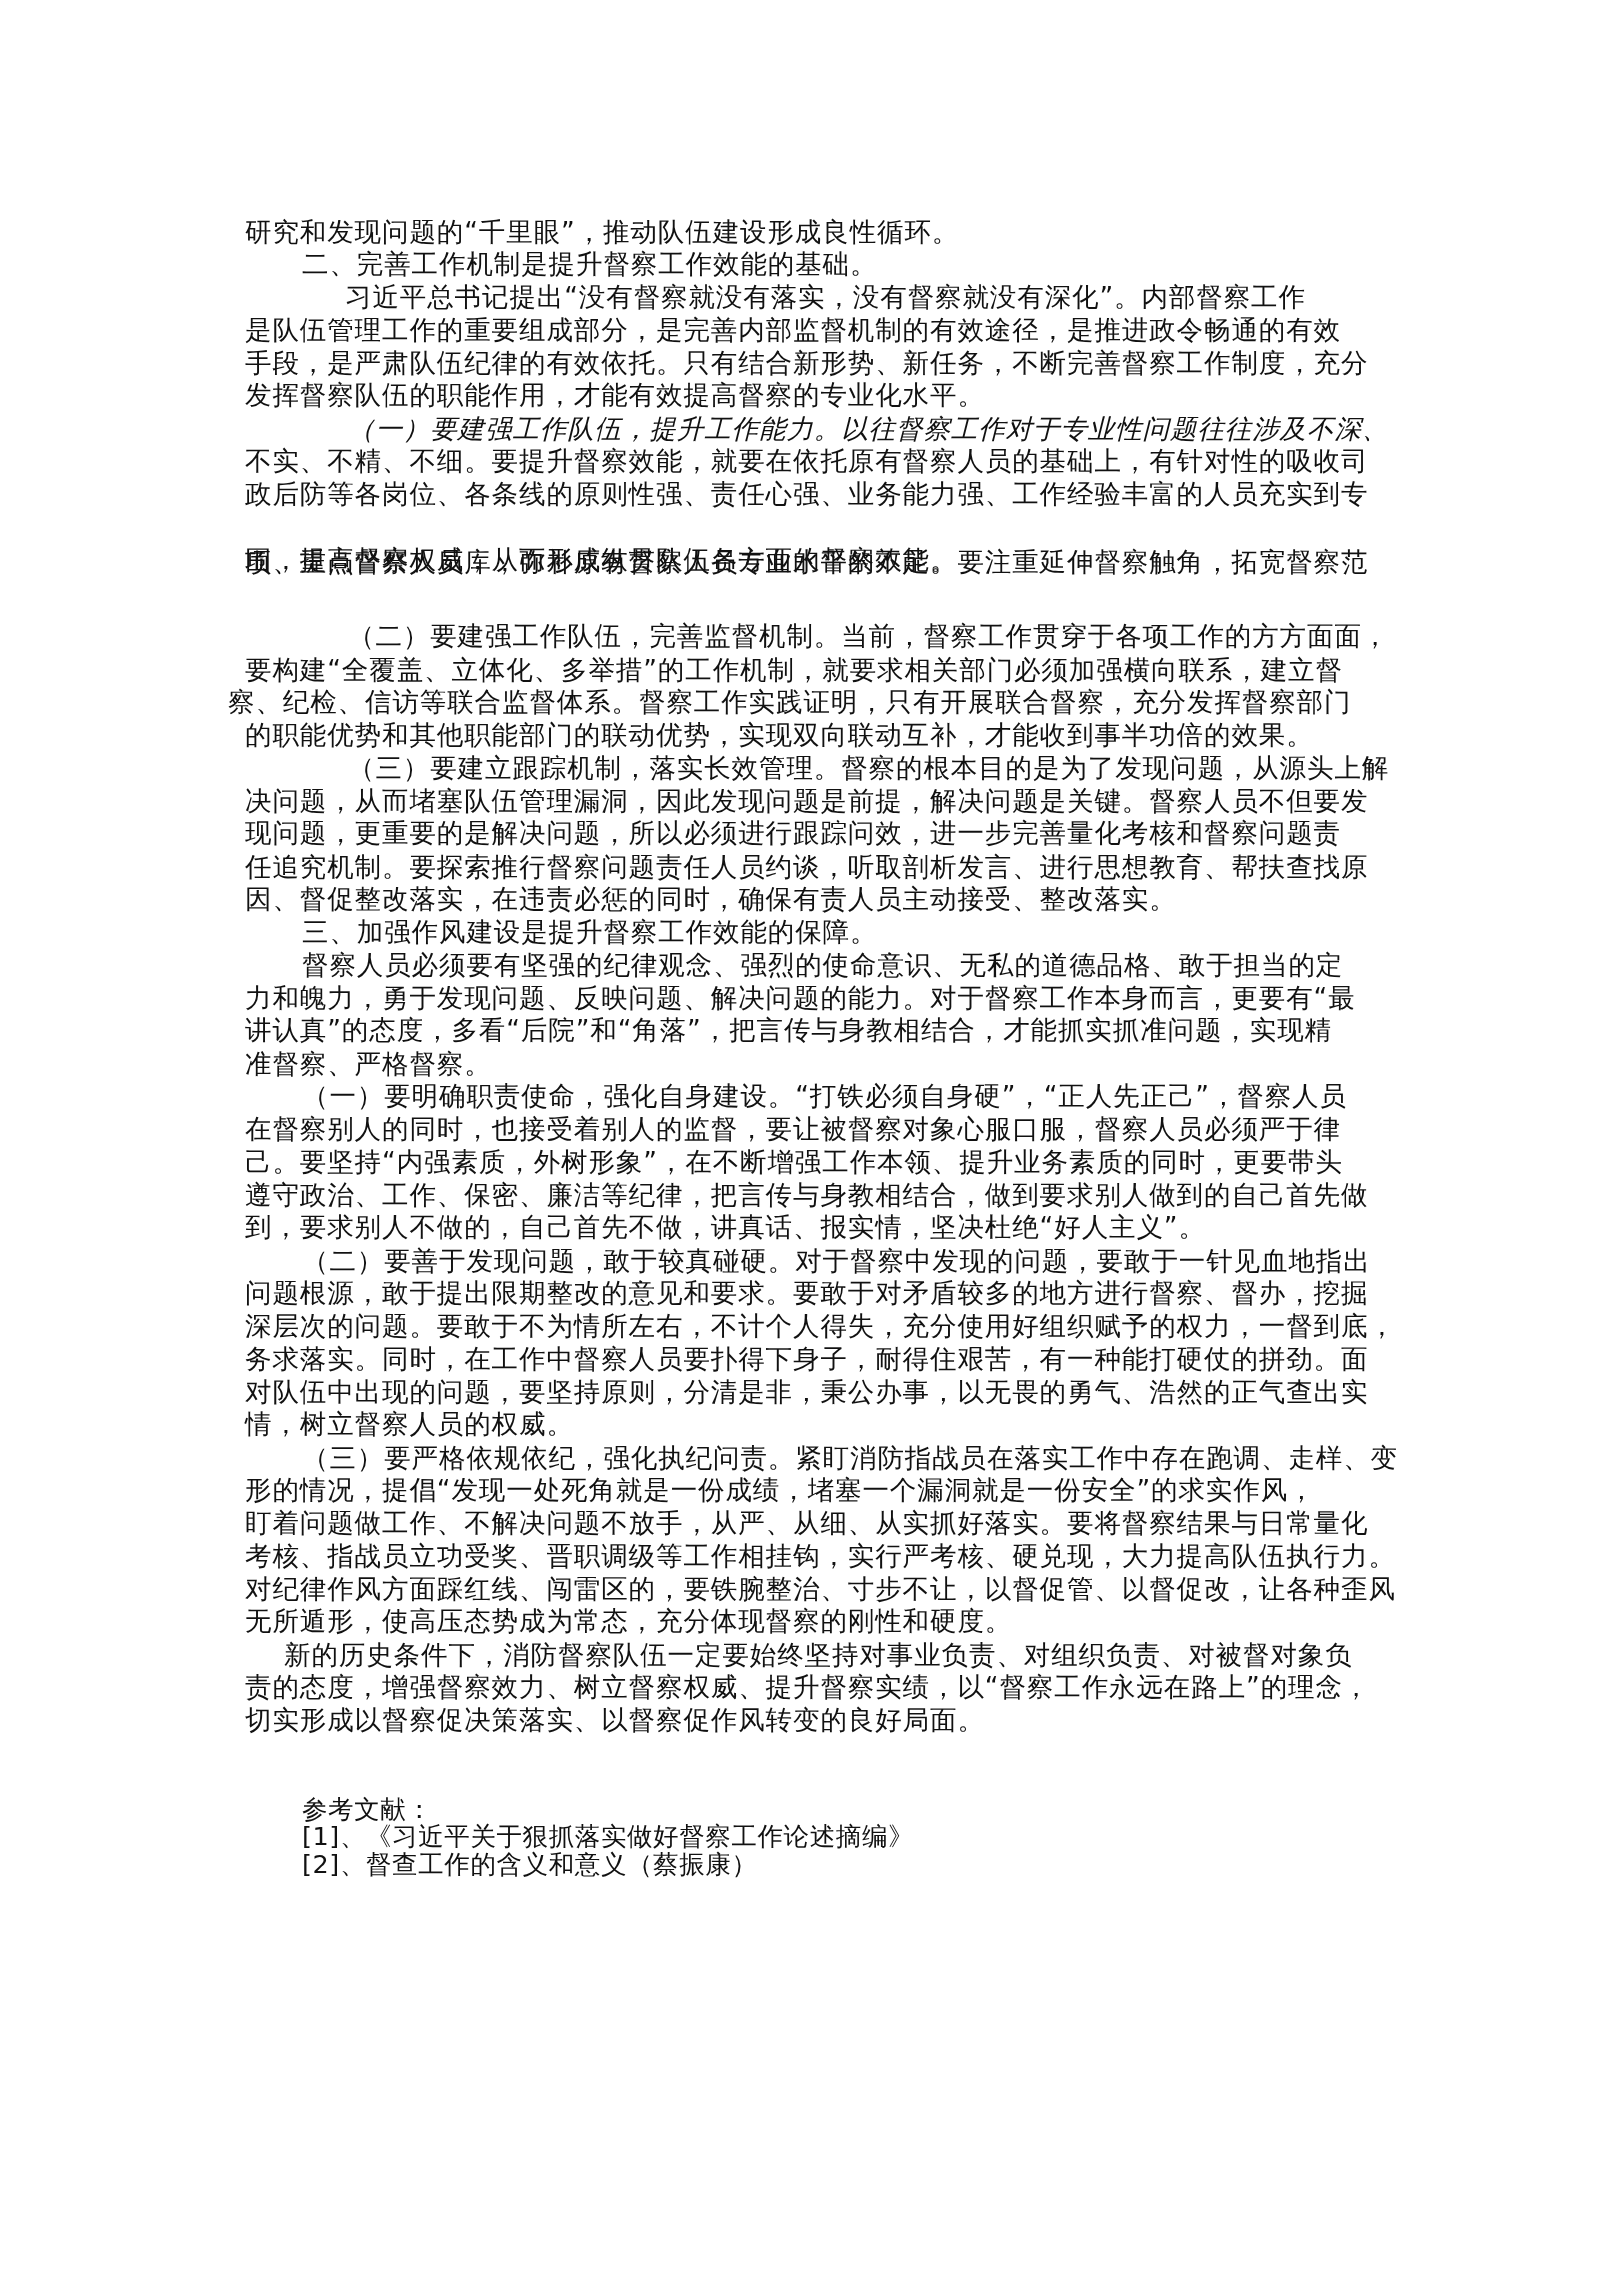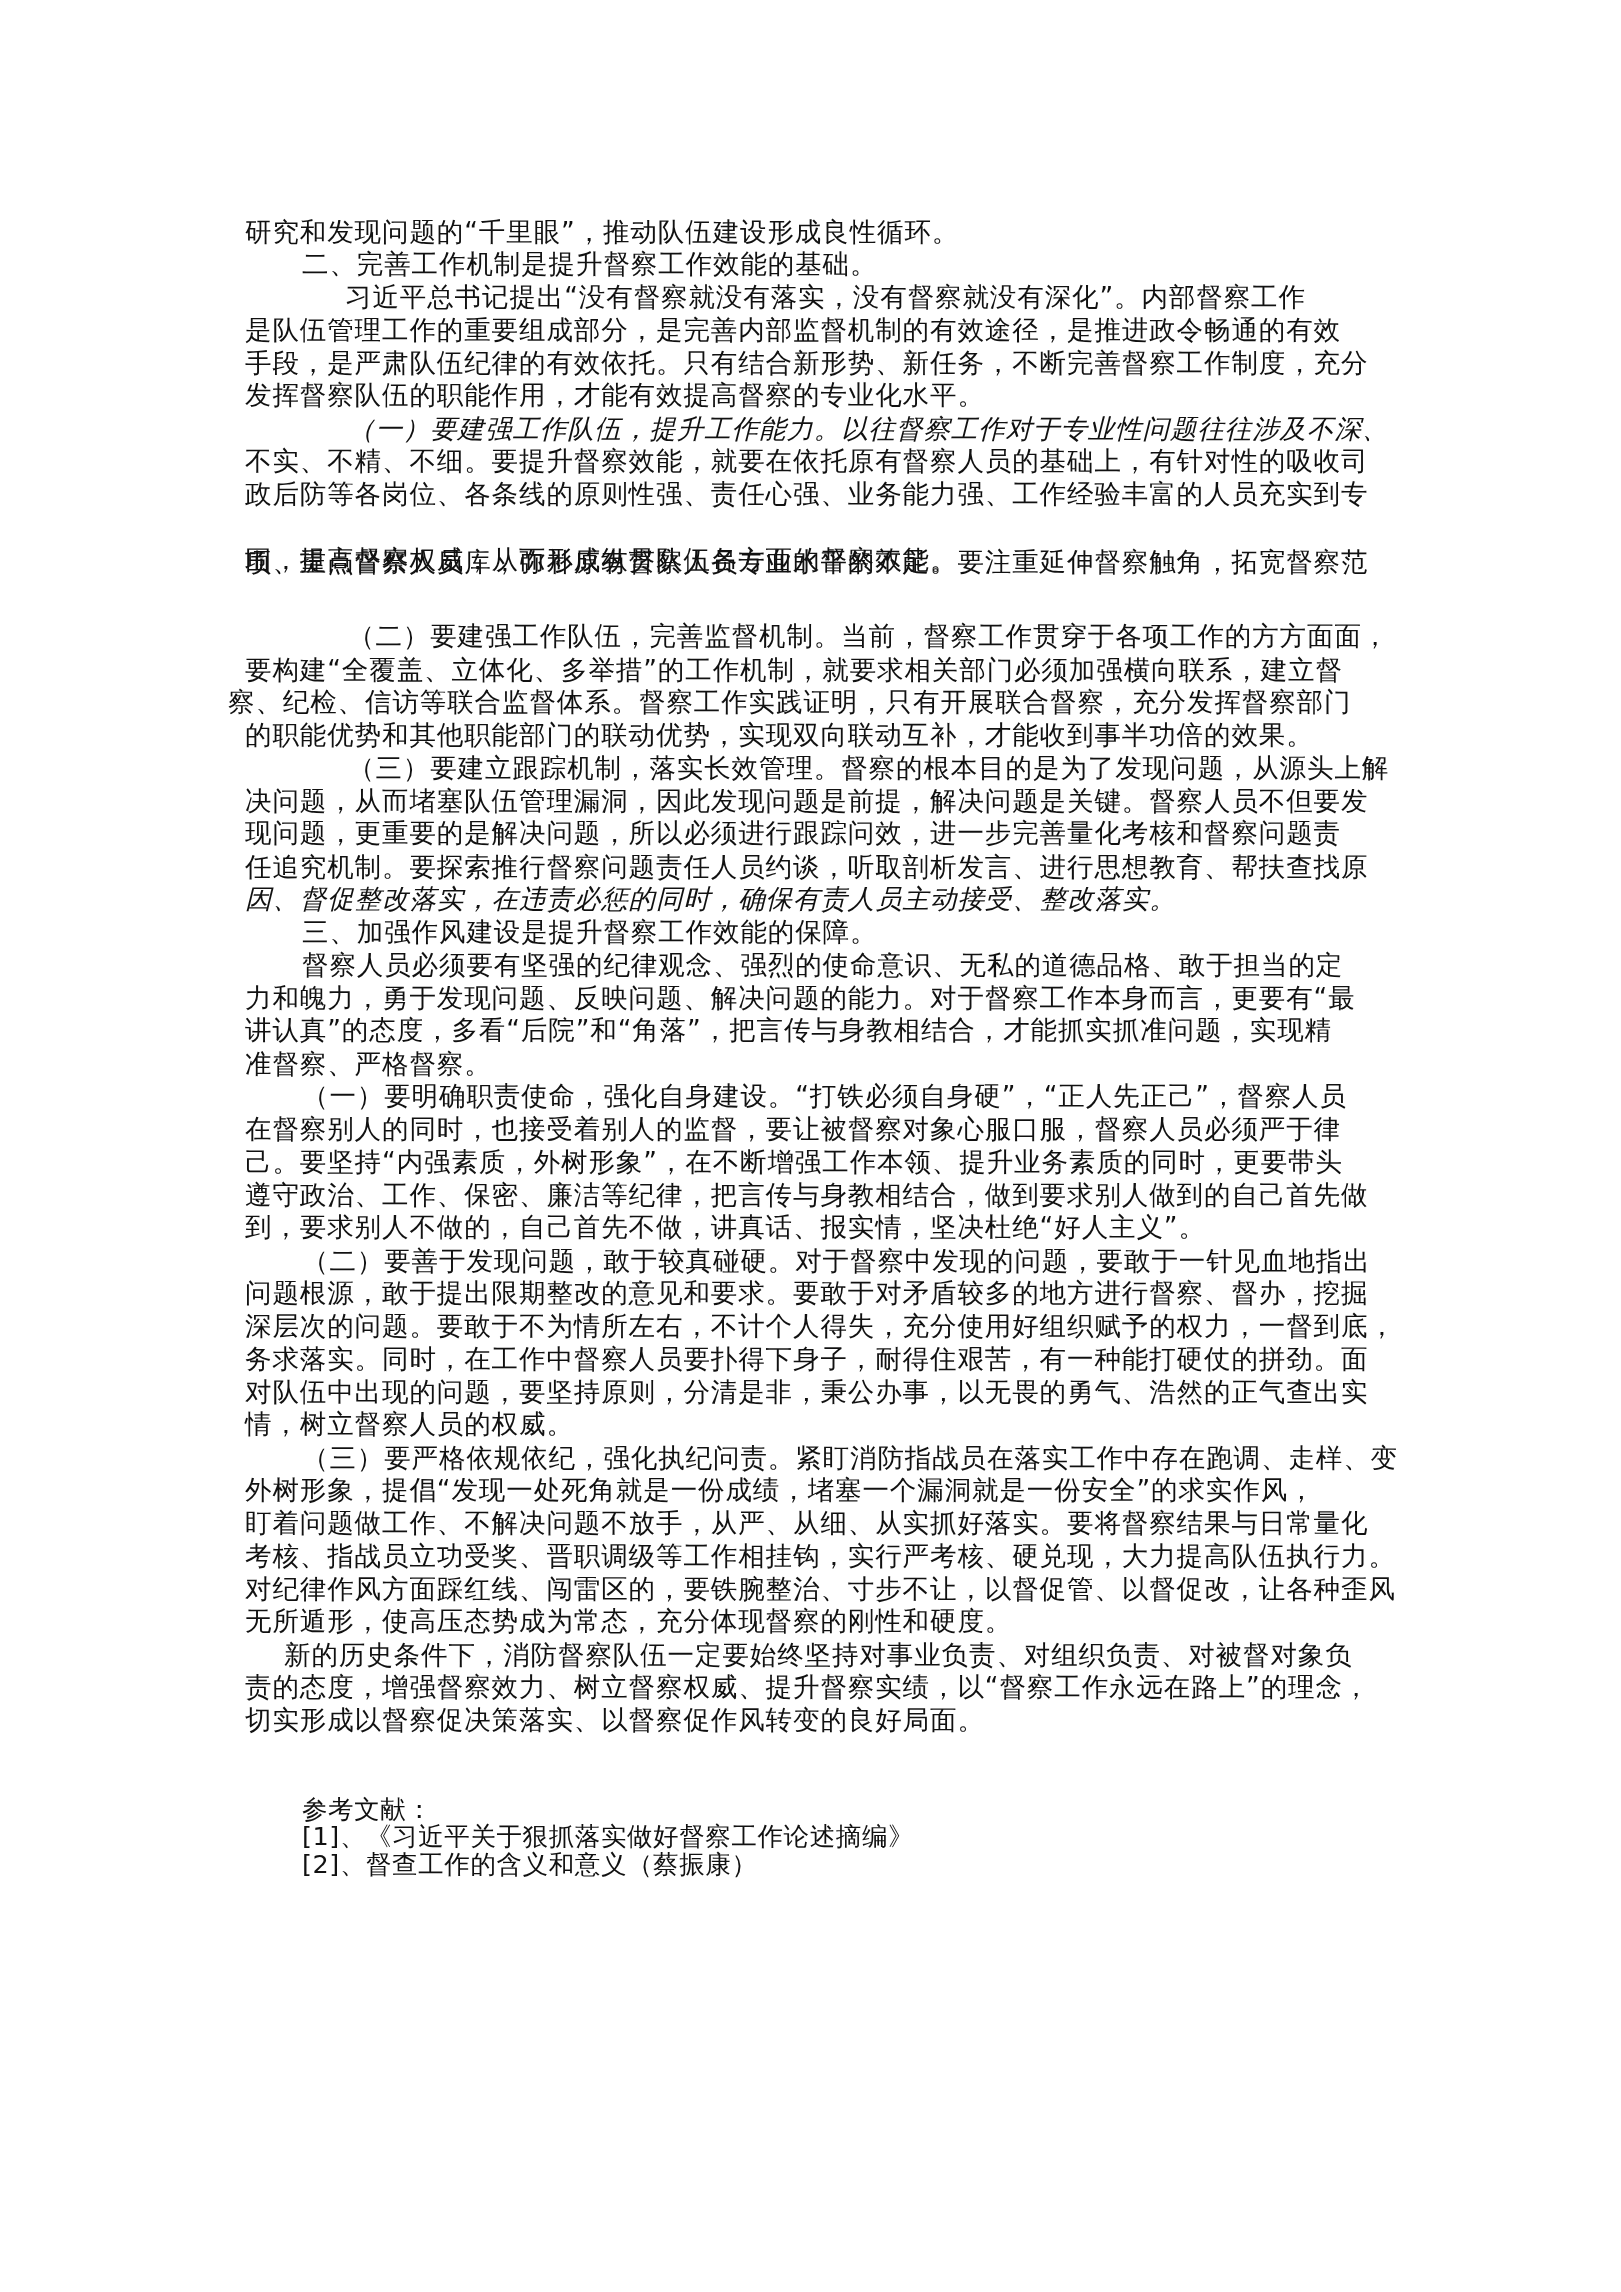--- a/index.html
+++ b/index.html
@@ -33,39 +33,39 @@
       <div class="line" style="left: 245px; top: 511px; margin-top: 35px;">项、重点督察人员库，弥补原有督察人员专业水平的不足。要注重延伸督察触角，拓宽督察范</div>
       <div class="line" style="left: 245px; top: 544px;">围，提高督察权威，从而形成纵贯队伍各方面的督察效能。</div>
       <div class="line" style="left: 348px; top: 620px;">（二）要建强工作队伍，完善监督机制。当前，督察工作贯穿于各项工作的方方面面，</div>
       <div class="line" style="left: 245px; top: 654px;">要构建“全覆盖、立体化、多举措”的工作机制，就要求相关部门必须加强横向联系，建立督</div>
       <div class="line" style="left: 228px; top: 686px;">察、纪检、信访等联合监督体系。督察工作实践证明，只有开展联合督察，充分发挥督察部门</div>
       <div class="line" style="left: 245px; top: 719px;">的职能优势和其他职能部门的联动优势，实现双向联动互补，才能收到事半功倍的效果。</div>
       <div class="line" style="left: 348px; top: 752px;">（三）要建立跟踪机制，落实长效管理。督察的根本目的是为了发现问题，从源头上解</div>
       <div class="line" style="left: 245px; top: 785px;">决问题，从而堵塞队伍管理漏洞，因此发现问题是前提，解决问题是关键。督察人员不但要发</div>
       <div class="line" style="left: 245px; top: 817px;">现问题，更重要的是解决问题，所以必须进行跟踪问效，进一步完善量化考核和督察问题责</div>
       <div class="line" style="left: 245px; top: 851px;">任追究机制。要探索推行督察问题责任人员约谈，听取剖析发言、进行思想教育、帮扶查找原</div>
-      <div class="line" style="left: 245px; top: 883px; font-style: italic;">因、督促整改落实，在违责必惩的同时，确保有责人员主动接受、整改落实。</div>
+      <div class="line" style="left: 245px; top: 883px;">因、督促整改落实，在违责必惩的同时，确保有责人员主动接受、整改落实。</div>
       <div class="line" style="left: 302px; top: 916px;">三、加强作风建设是提升督察工作效能的保障。</div>
       <div class="line" style="left: 302px; top: 949px;">督察人员必须要有坚强的纪律观念、强烈的使命意识、无私的道德品格、敢于担当的定</div>
       <div class="line" style="left: 245px; top: 982px;">力和魄力，勇于发现问题、反映问题、解决问题的能力。对于督察工作本身而言，更要有“最</div>
       <div class="line" style="left: 245px; top: 1014px;">讲认真”的态度，多看“后院”和“角落”，把言传与身教相结合，才能抓实抓准问题，实现精</div>
       <div class="line" style="left: 245px; top: 1048px;">准督察、严格督察。</div>
       <div class="line" style="left: 302px; top: 1080px;">（一）要明确职责使命，强化自身建设。“打铁必须自身硬”，“正人先正己”，督察人员</div>
       <div class="line" style="left: 245px; top: 1113px;">在督察别人的同时，也接受着别人的监督，要让被督察对象心服口服，督察人员必须严于律</div>
       <div class="line" style="left: 245px; top: 1146px;">己。要坚持“内强素质，外树形象”，在不断增强工作本领、提升业务素质的同时，更要带头</div>
       <div class="line" style="left: 245px; top: 1179px;">遵守政治、工作、保密、廉洁等纪律，把言传与身教相结合，做到要求别人做到的自己首先做</div>
       <div class="line" style="left: 245px; top: 1211px;">到，要求别人不做的，自己首先不做，讲真话、报实情，坚决杜绝“好人主义”。</div>
       <div class="line" style="left: 302px; top: 1245px;">（二）要善于发现问题，敢于较真碰硬。对于督察中发现的问题，要敢于一针见血地指出</div>
       <div class="line" style="left: 245px; top: 1277px;">问题根源，敢于提出限期整改的意见和要求。要敢于对矛盾较多的地方进行督察、督办，挖掘</div>
       <div class="line" style="left: 245px; top: 1310px;">深层次的问题。要敢于不为情所左右，不计个人得失，充分使用好组织赋予的权力，一督到底，</div>
       <div class="line" style="left: 245px; top: 1343px;">务求落实。同时，在工作中督察人员要扑得下身子，耐得住艰苦，有一种能打硬仗的拼劲。面</div>
       <div class="line" style="left: 245px; top: 1376px;">对队伍中出现的问题，要坚持原则，分清是非，秉公办事，以无畏的勇气、浩然的正气查出实</div>
       <div class="line" style="left: 245px; top: 1408px;">情，树立督察人员的权威。</div>
       <div class="line" style="left: 302px; top: 1442px;">（三）要严格依规依纪，强化执纪问责。紧盯消防指战员在落实工作中存在跑调、走样、变</div>
-      <div class="line" style="left: 245px; top: 1474px;">外树形象，提倡“发现一处死角就是一份成绩，堵塞一个漏洞就是一份安全”的求实作风，</div>
+      <div class="line" style="left: 245px; top: 1474px;">形的情况，提倡“发现一处死角就是一份成绩，堵塞一个漏洞就是一份安全”的求实作风，</div>
       <div class="line" style="left: 245px; top: 1507px;">盯着问题做工作、不解决问题不放手，从严、从细、从实抓好落实。要将督察结果与日常量化</div>
       <div class="line" style="left: 245px; top: 1540px;">考核、指战员立功受奖、晋职调级等工作相挂钩，实行严考核、硬兑现，大力提高队伍执行力。</div>
       <div class="line" style="left: 245px; top: 1573px;">对纪律作风方面踩红线、闯雷区的，要铁腕整治、寸步不让，以督促管、以督促改，让各种歪风</div>
       <div class="line" style="left: 245px; top: 1605px;">无所遁形，使高压态势成为常态，充分体现督察的刚性和硬度。</div>
       <div class="line" style="left: 284px; top: 1639px;">新的历史条件下，消防督察队伍一定要始终坚持对事业负责、对组织负责、对被督对象负</div>
       <div class="line" style="left: 245px; top: 1671px;">责的态度，增强督察效力、树立督察权威、提升督察实绩，以“督察工作永远在路上”的理念，</div>
       <div class="line" style="left: 245px; top: 1704px;">切实形成以督察促决策落实、以督察促作风转变的良好局面。</div>
     </div>
 
   <div class="line ref" style="left:302px; top:1796px;">参考文献：</div>

